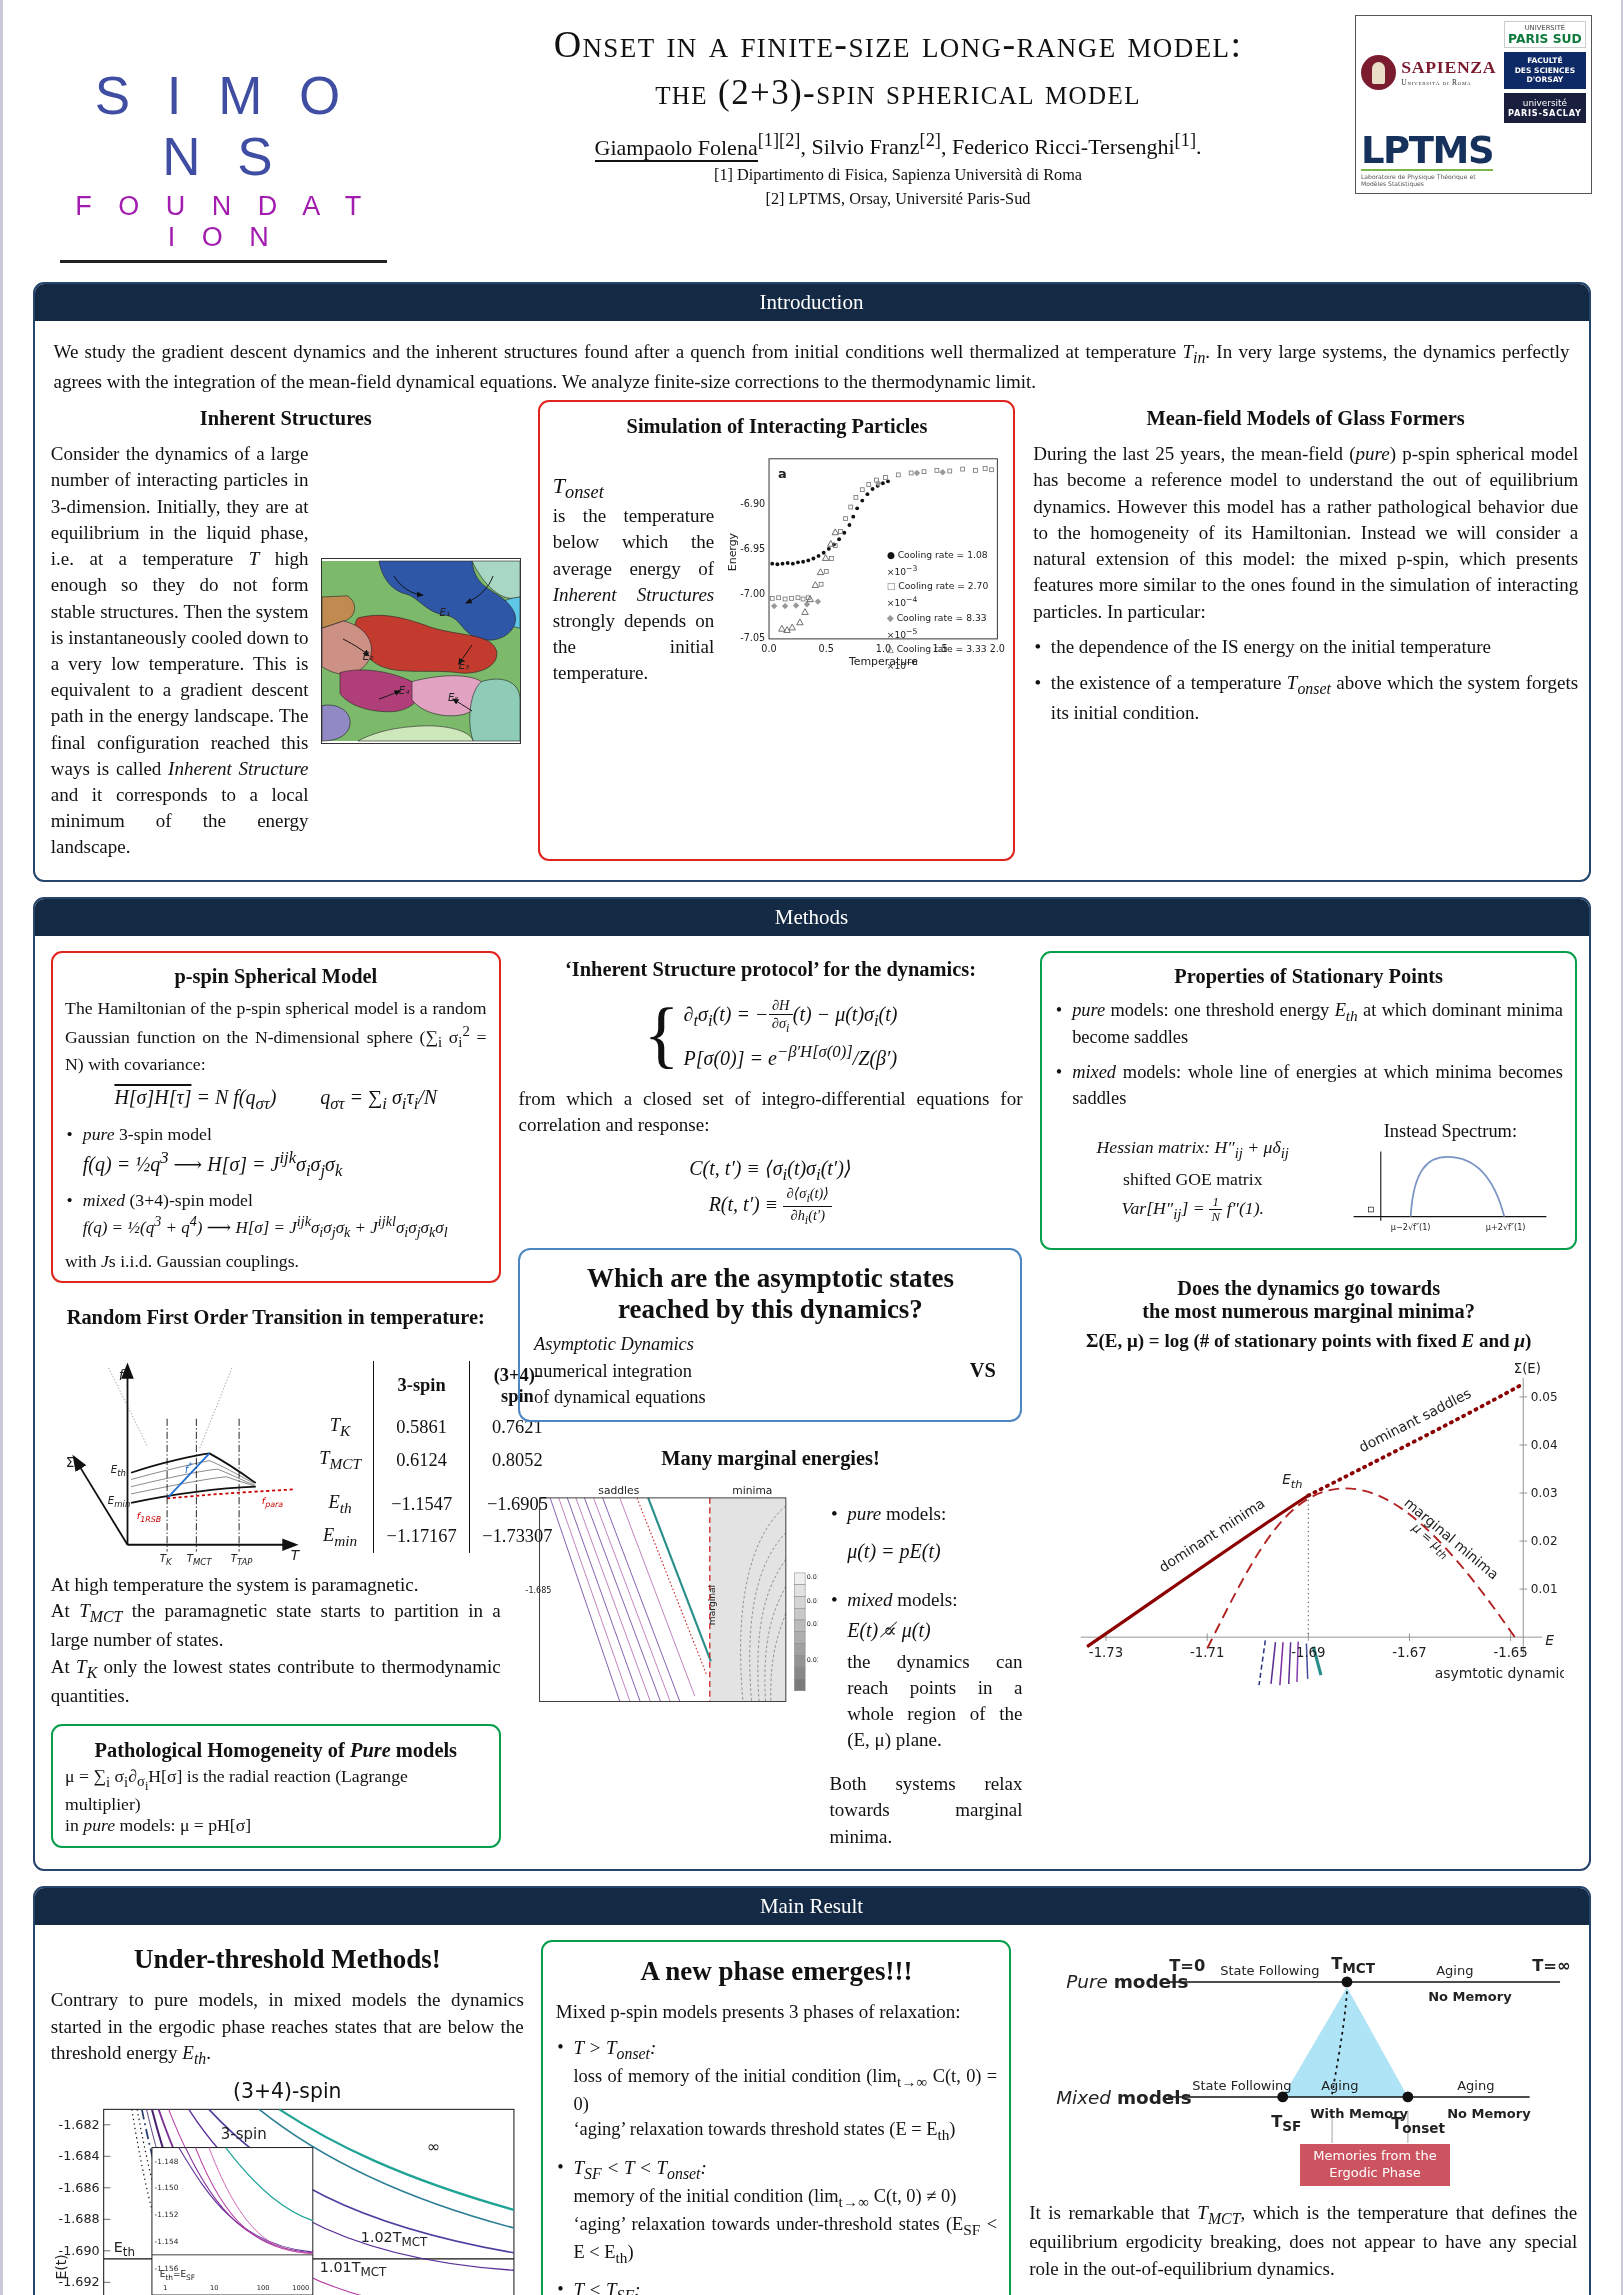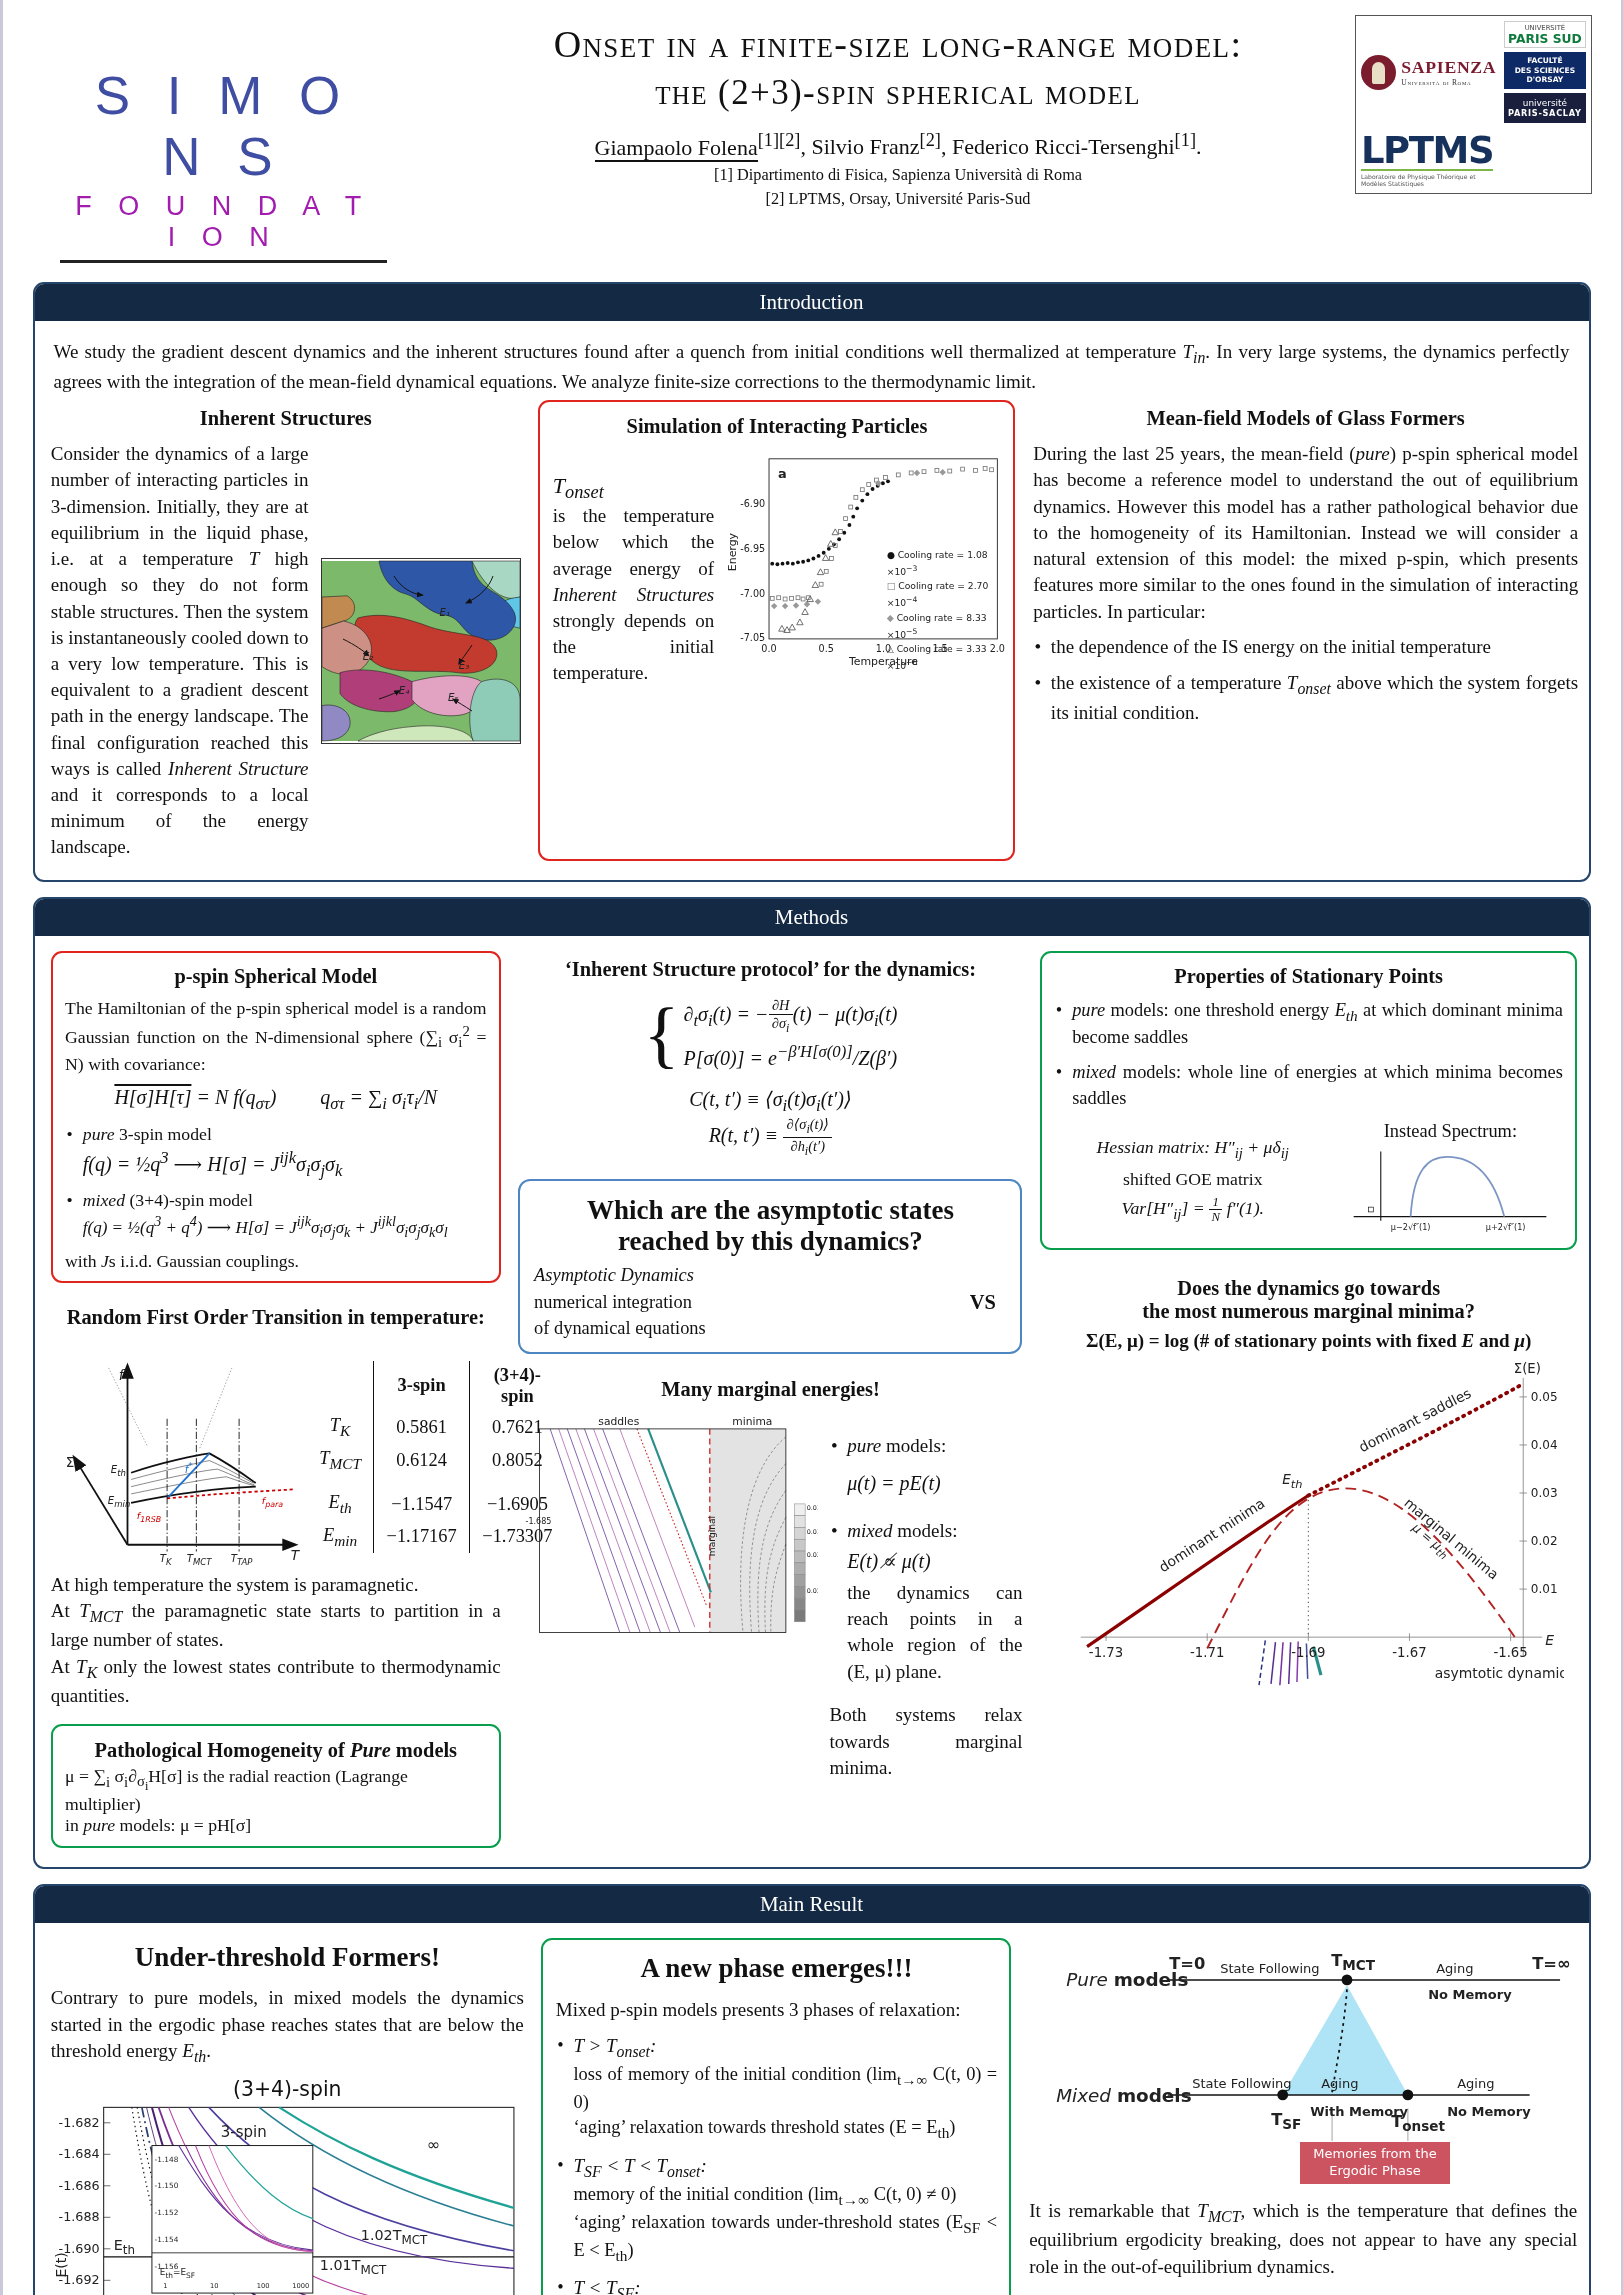--- a/index.html
+++ b/index.html
@@ -398,20 +398,21 @@
           <div style="display:flex;justify-content:center;align-items:center;gap:4.1px;margin:16.3px 0;">
             <span style="font-size:75px;font-weight:200;line-height:0.9">{</span>
             <div class="eq" style="text-align:left;margin:0">
               <div>∂<sub>t</sub>σ<sub>i</sub>(t) = −<span class="frac">
                       <span>∂H</span>
                       <span>∂σ<sub>i</sub></span>
                     </span>(t) − μ(t)σ<sub>i</sub>(t)</div>
               <div style="margin-top:6.8px">P[σ(0)] = e<sup>−β′H[σ(0)]</sup>/Z(β′)</div>
             </div>
           </div>
+          <div class="body-text">from which a closed set of integro-differential equations for correlation and response:</div>
           <div class="eq" style="display:flex;justify-content:space-around;margin-top:17.7px;flex-direction:column;">
             <span>C(t, t′) ≡ ⟨σ<sub>i</sub>(t)σ<sub>i</sub>(t′)⟩</span>
             <span>R(t, t′) ≡ <span class="frac">
                     <span>∂⟨σ<sub>i</sub>(t)⟩</span>
                     <span>∂h<sub>i</sub>(t′)</span>
                   </span></span>
           </div>
 
           <div class="bluebox" style="margin-top:20.4px">
             <div class="bigtitle" style="margin-bottom:5.4px">
@@ -583,21 +584,21 @@
       </div>
     </div>
   </div>
 
   <div class="sec">
     <div class="banner">Main Result</div>
     <div class="seccontent">
       <div class="cols3 main-grid">
 
         <div>
-          <div class="bigtitle">Under-threshold Formers!</div>
+          <div class="bigtitle">Under-threshold Methods!</div>
           <div class="body-text">Contrary to pure models, in mixed models the dynamics started in the ergodic phase reaches states that are below the threshold energy <i>E<sub>th</sub></i>.</div>
           <div class="sans" style="font-size:20.4px;text-align:center;margin:9.5px 0 1.4px 0">(3+4)-spin</div>
           <div class="plotwrap">
             <svg class="plot" width="470" height="362" viewBox="0 0 700 540">
               <rect x="78" y="8" width="612" height="470" fill="#fff" stroke="#222" stroke-width="1.6"></rect>
               <g stroke="#222" stroke-width="1">
                 <line x1="78" y1="31" x2="88" y2="31"></line>
                     <line x1="78" y1="78" x2="88" y2="78"></line>
                     <line x1="78" y1="125" x2="88" y2="125"></line>
                     <line x1="78" y1="172" x2="88" y2="172"></line>

